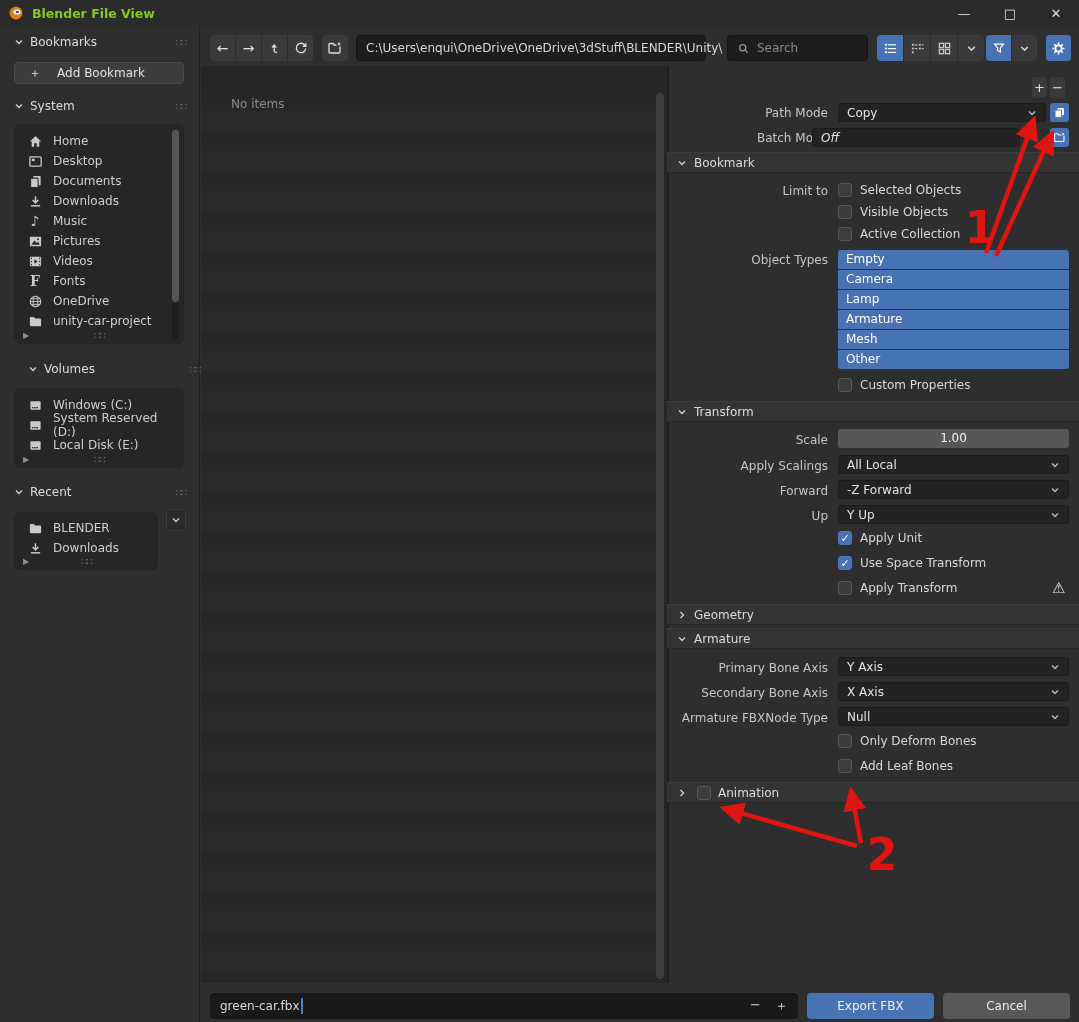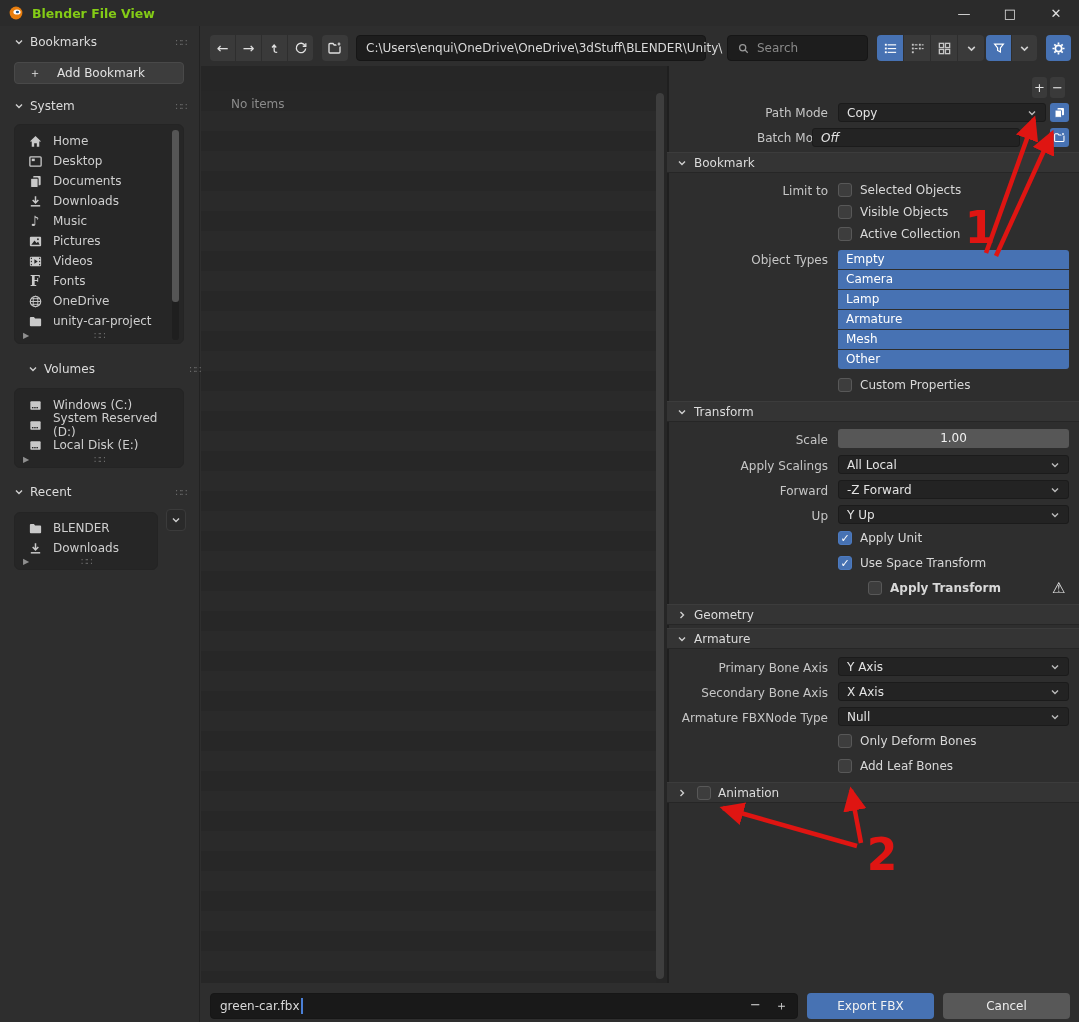--- a/index.html
+++ b/index.html
@@ -482,21 +482,21 @@
       </svg>
   </div>
   <div class="abs cbrow" style="left:838px;top:531px;">
     <span class="cb on"></span>
     <span class="cbl">Apply Unit</span>
     </div>
   <div class="abs cbrow" style="left:838px;top:556px;">
     <span class="cb on"></span>
     <span class="cbl">Use Space Transform</span>
     </div>
-  <div class="abs cbrow" style="left:868px;top:581px;font-weight:bold;">
+  <div class="abs cbrow" style="left:838px;top:581px;">
     <span class="cb"></span>
     <span class="cbl">Apply Transform</span>
     </div>
   <span class="abs" style="left:1052px;top:579px;font-size:15px;color:#e6e6e6;">⚠</span>
 
   <div class="abs sechead" style="left:667px;top:604px;width:412px;height:21px;">
     <svg width="10" height="10" viewBox="0 0 10 10">
         <path d="M3.5 2 L6.5 5 L3.5 8" fill="none" stroke="#cfcfcf" stroke-width="1.4"></path>
       </svg>
     <span>Geometry</span>

